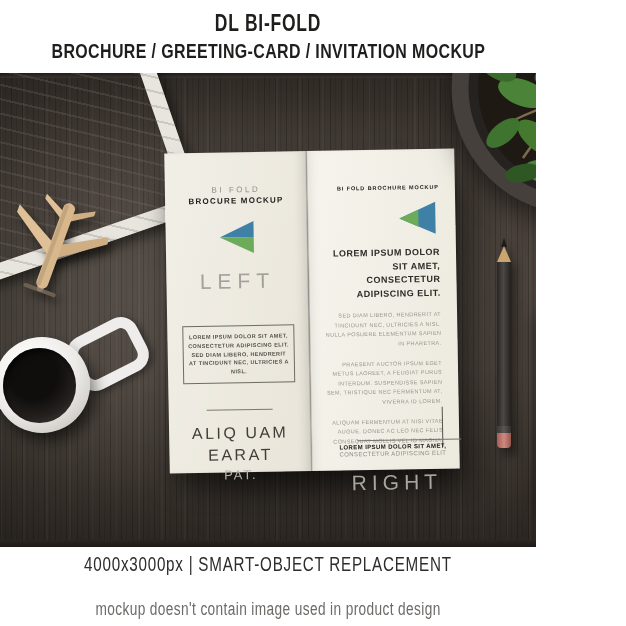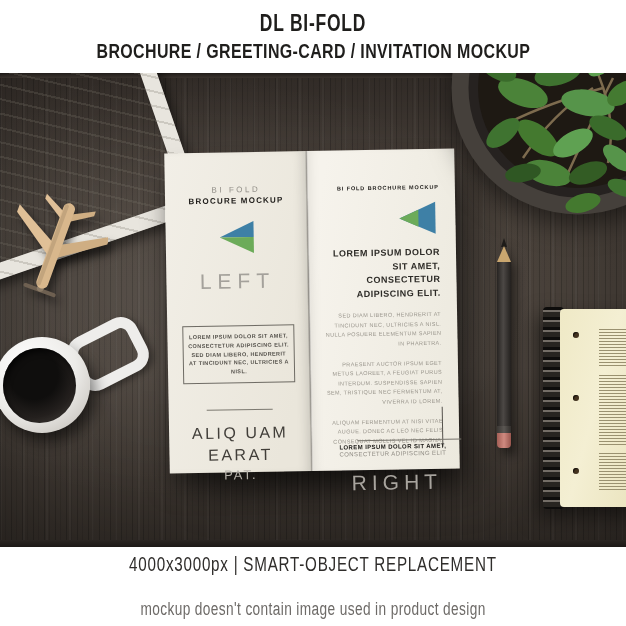--- a/index.html
+++ b/index.html
@@ -1,16 +1,16 @@
 <!DOCTYPE html>
 <html><head>
 <meta charset="utf-8">
 <style>
   html,body{margin:0;padding:0;background:#fff;}
-  .page{position:relative;width:626px;height:626px;overflow:hidden;background:#fff;
+  .page{position:relative;width:536px;height:626px;overflow:hidden;background:#fff;
         font-family:"Liberation Sans",sans-serif;}
 
   
   .banner{position:absolute;left:0;right:0;background:#fff;display:flex;flex-direction:column;
           align-items:center;justify-content:center;text-align:center;}
   .banner-top{top:0;height:73px;gap:2px;}
   .banner-bottom{top:547px;height:79px;gap:23px;}
   .cond{display:inline-block;transform:scaleX(.76);transform-origin:50% 50%;white-space:nowrap;}
   .t1{font-size:23px;font-weight:700;letter-spacing:1px;color:#1f1e1c;}
   .t2{font-size:21px;font-weight:700;letter-spacing:.5px;color:#1f1e1c;}

